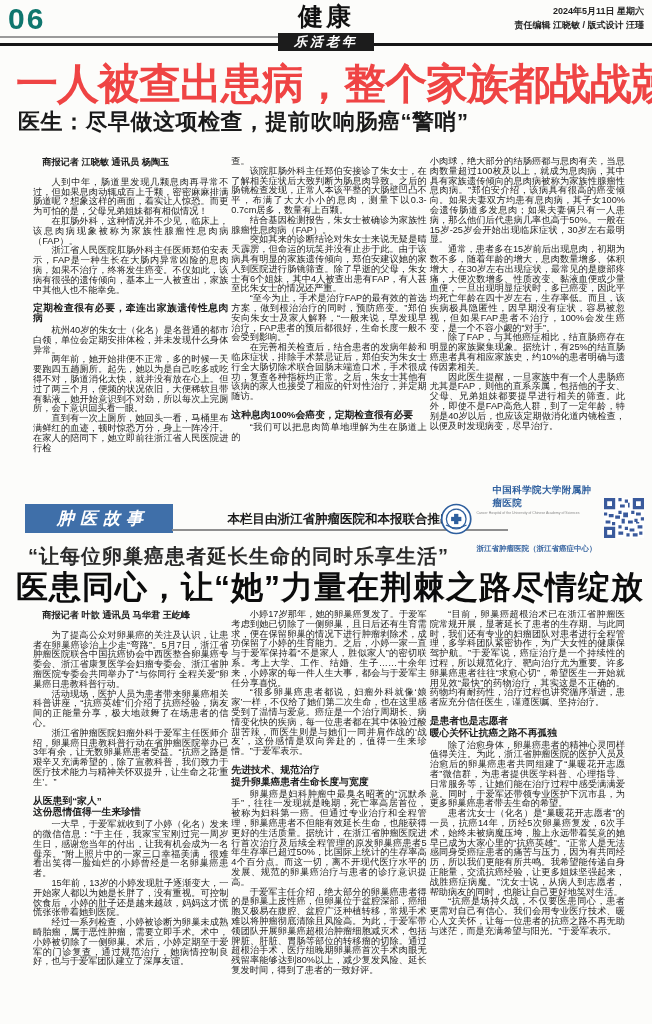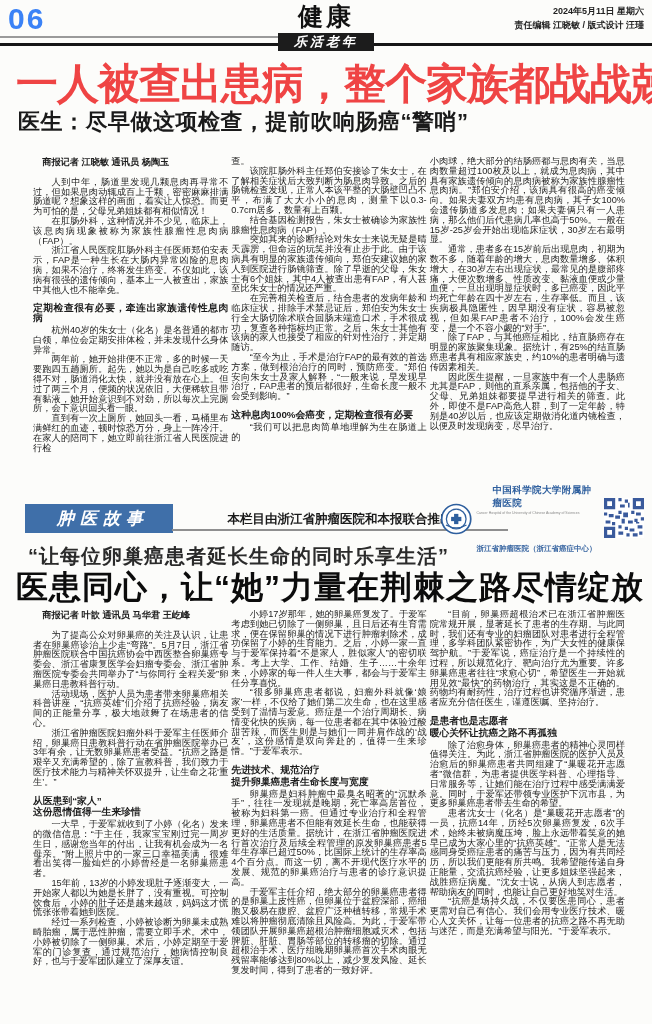--- a/index.html
+++ b/index.html
@@ -1,20 +1,20 @@
 <!DOCTYPE html>
 <html lang="zh"><head>
 <meta charset="utf-8">
 <style>
   html,body{margin:0;padding:0;}
   body{width:652px;height:1024px;position:relative;background:#fcfcfa;
        font-family:"Liberation Sans",sans-serif;color:#111;overflow:hidden;}
   
   .hdr{position:absolute;top:0;left:0;width:652px;height:52px;}
-  .pageno{position:absolute;left:8px;top:2px;font-size:30px;color:#3b82f6;letter-spacing:2px;font-weight:bold;}
+  .pageno{position:absolute;left:8px;top:2px;font-size:30px;color:#0f766e;letter-spacing:2px;font-weight:bold;}
   .hdr-grey-rule{position:absolute;left:0;top:36px;width:300px;height:2px;background:#9a9a9a;}
   .hdr-rule{position:absolute;left:0;top:43px;width:652px;height:3px;background:#161616;}
   .section-title{position:absolute;left:0;right:0;top:0;text-align:center;font-size:25px;font-weight:900;letter-spacing:3px;}
   .section-logo{position:absolute;left:50%;transform:translateX(-50%);top:33px;z-index:3;
       background:#1c1c1c;color:#fff;padding:0 16px;font-family:"DejaVu Serif",serif;
       font-style:italic;font-weight:bold;font-size:13px;letter-spacing:3px;white-space:nowrap;}
   .hdr-right{position:absolute;right:8px;top:4px;text-align:right;font-size:9px;font-weight:bold;line-height:14px;color:#222;margin-left:24px;}
   
   .headline1{position:absolute;left:16px;top:56px;width:630px;font-size:42px;font-weight:900;
       letter-spacing:-1px;white-space:nowrap;color:#ef4444;}
@@ -78,22 +78,22 @@
       <h4 class="b-h">定期检查很有必要，牵连出家族遗传性息肉病</h4>
       <p class="b-p">杭州40岁的朱女士（化名）是名普通的都市白领，单位会定期安排体检，并未发现什么身体异常。</p>
       <p class="b-p">两年前，她开始排便不正常，多的时候一天要跑四五趟厕所。起先，她以为是自己吃多或吃得不对，肠道消化太快，就并没有放在心上。但过了两三个月，便频的状况依旧，大便稀软且带有黏液，她开始意识到不对劲，所以每次上完厕所，会下意识回头看一眼。</p>
       <p class="b-p">直到有一次上厕所，她回头一看，马桶里布满鲜红的血迹，顿时惊恐万分，身上一阵冷汗。在家人的陪同下，她立即前往浙江省人民医院进行检</p>
     </div>
   <div class="col">
       <p class="b-cont">查。</p>
       <p class="b-p">该院肛肠外科主任郑伯安接诊了朱女士，在了解相关症状后大致判断为肠息肉导致。之后的肠镜检查发现，正常人本该平整的大肠壁凹凸不平，布满了大大小小的息肉，测量下以0.3-0.7cm居多，数量有上百颗。</p>
       <p class="b-p">结合基因检测报告，朱女士被确诊为家族性腺瘤性息肉病（FAP）。</p>
       <p class="b-p">突如其来的诊断结论对朱女士来说无疑是晴天霹雳，但命运的玩笑并没有止步于此。由于该病具有明显的家族遗传倾向，郑伯安建议她的家人到医院进行肠镜筛查。除了早逝的父母，朱女士有6个姐妹，其中4人被查出患有FAP，有人甚至比朱女士的情况还严重。</p>
+      <p class="b-p">“至今为止，手术是治疗FAP的最有效的首选方案，做到根治治疗的同时，预防癌变。”郑伯安向朱女士及家人解释，“一般来说，早发现早治疗，FAP患者的预后都很好，生命长度一般不会受到影响。”</p>
       <p class="b-p">在完善相关检查后，结合患者的发病年龄和临床症状，排除手术禁忌证后，郑伯安为朱女士行全大肠切除术联合回肠末端造口术，手术很成功，复查各种指标均正常。之后，朱女士其他有该病的家人也接受了相应的针对性治疗，并定期随访。</p>
-      <p class="b-p">“至今为止，手术是治疗FAP的最有效的首选方案，做到根治治疗的同时，预防癌变。”郑伯安向朱女士及家人解释，“一般来说，早发现早治疗，FAP患者的预后都很好，生命长度一般不会受到影响。”</p>
       <h4 class="b-h">这种息肉100%会癌变，定期检查很有必要</h4>
       <p class="b-p">“我们可以把息肉简单地理解为生在肠道上的</p>
     </div>
   <div class="col">
       <p class="b-cont">小肉球，绝大部分的结肠癌都与息肉有关，当息肉数量超过100枚及以上，就成为息肉病，其中具有家族遗传倾向的息肉病被称为家族性腺瘤性息肉病。”郑伯安介绍，该病具有很高的癌变倾向。如果夫妻双方均患有息肉病，其子女100%会遗传肠道多发息肉；如果夫妻俩只有一人患病，那么他们后代患病几率也高于50%。一般在15岁-25岁会开始出现临床症状，30岁左右最明显。</p>
       <p class="b-p">通常，患者多在15岁前后出现息肉，初期为数不多，随着年龄的增大，息肉数量增多、体积增大，在30岁左右出现症状，最常见的是腹部疼痛，大便次数增多、性质改变、黏液血便或少量血便，一旦出现明显症状时，多已癌变，因此平均死亡年龄在四十岁左右，生存率低。而且，该疾病极具隐匿性，因早期没有症状，容易被忽视，但如果FAP患者不治疗，100%会发生癌变，是一个不容小觑的“对手”。</p>
       <p class="b-p">除了FAP，与其他癌症相比，结直肠癌存在明显的家族聚集现象。据统计，有25%的结直肠癌患者具有相应家族史，约10%的患者明确与遗传因素相关。</p>
       <p class="b-p">因此医生提醒，一旦家族中有一个人患肠癌尤其是FAP，则他的直系亲属，包括他的子女、父母、兄弟姐妹都要提早进行相关的筛查。此外，即使不是FAP高危人群，到了一定年龄，特别是40岁以后，也应该定期做消化道内镜检查，以便及时发现病变，尽早治疗。</p>
     </div>
 </div>

